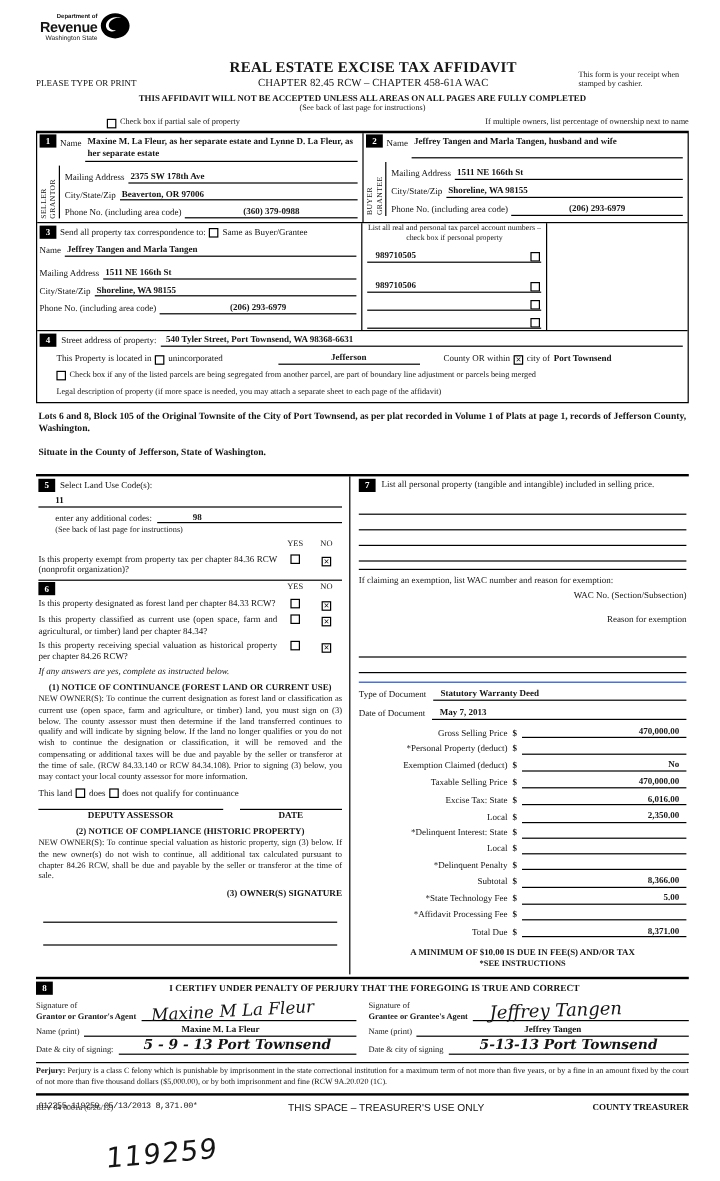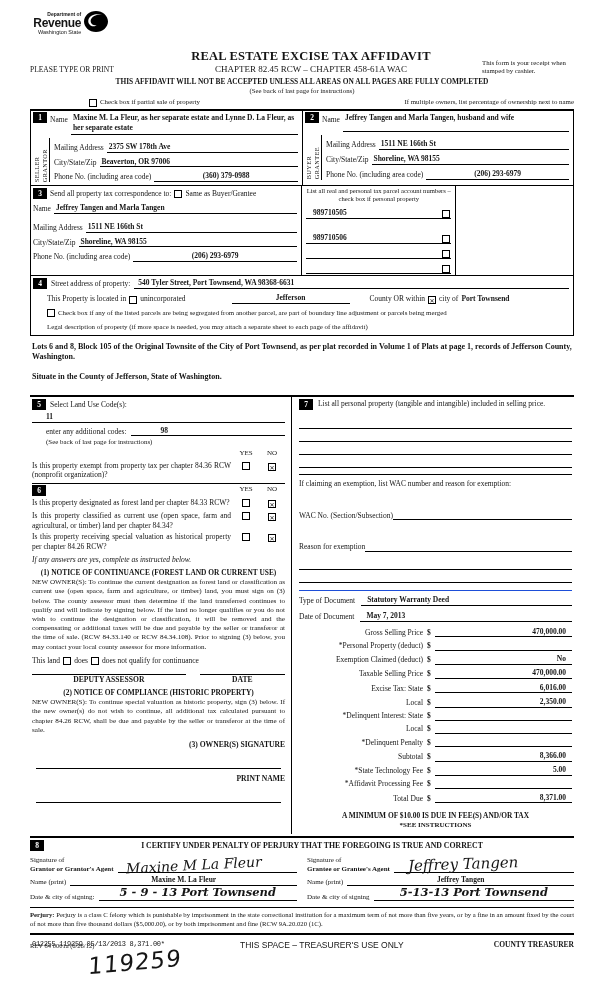--- a/index.html
+++ b/index.html
@@ -97,21 +97,21 @@
   .asr1 { flex:1.8; border-top:1px solid #000; text-align:center; font-weight:bold; font-size:7.6px; }
   .asr2 { flex:1; border-top:1px solid #000; text-align:center; font-weight:bold; font-size:7.6px; }
   .ownsig { text-align:right; font-weight:bold; font-size:7.6px; margin-top:5px; }
   .sigline { border-bottom:1px solid #000; height:10px; margin:0 4px; }
   
   .s7head { display:flex; gap:5px; align-items:flex-start; }
   .s7head .t { flex:1; }
   .bl { border-bottom:1px solid #000; height:11px; }
   .bl + .bl { margin-top:2px; }
   .exempt { border-top:1px solid #000; margin-top:6px; padding-top:4px; }
-  .wacrow { display:flex; align-items:flex-end; gap:0; margin-top:22px; }
+  .wacrow { display:flex; align-items:flex-end; gap:0; margin-top:2px;flex-direction:column; }
   .wacrow .fl { flex:1; border-bottom:1px solid #000; min-height:9px; }
   .docblk { border-top:1px solid #1d4ed8; margin-top:7px; padding-top:4px; }
   .docrow { display:flex; align-items:flex-end; gap:6px; margin-bottom:5px; }
   .docrow .fl { flex:1; border-bottom:1px solid #000; font-weight:bold; padding-left:6px; }
   .frow { display:flex; align-items:flex-end; margin-top:3.5px; }
   .frow .flabel { width:128px; text-align:right; padding-right:4px; }
   .frow .fd { width:8px; font-weight:bold; }
   .frow .fline { flex:1; border-bottom:1px solid #000; text-align:right; font-weight:bold; padding-right:6px; min-height:9px; }
   .mindue { text-align:center; font-weight:bold; font-size:7.4px; margin-top:8px; }
   .seeinstr { text-align:center; font-weight:bold; font-size:7px; }
@@ -380,21 +380,20 @@
           <span>does not qualify for continuance</span>
         </div>
         <div class="asr-lines">
           <span class="asr1">DEPUTY ASSESSOR</span>
           <span class="asr2">DATE</span>
         </div>
         <div class="ctitle">(2) NOTICE OF COMPLIANCE (HISTORIC PROPERTY)</div>
         <div class="ctext">NEW OWNER(S):  To continue special valuation as historic property, sign (3) below.  If the new owner(s) do not wish to continue, all additional tax calculated pursuant to chapter 84.26 RCW, shall be due and payable by the seller or transferor at the time of sale.</div>
         <div class="ownsig">(3)  OWNER(S) SIGNATURE</div>
         <div class="sigline" style="margin-top:9px"></div>
-        <div class="ownsig">PRINT NAME</div>
         <div class="sigline" style="margin-top:9px"></div>
       </div>
     </div>
 
     <div class="colR">
       <div class="s7head">
         <span class="num">7</span>
         <span class="t">List all personal property (tangible and intangible) included in selling price.</span>
       </div>
       <div style="margin-top:8px">

